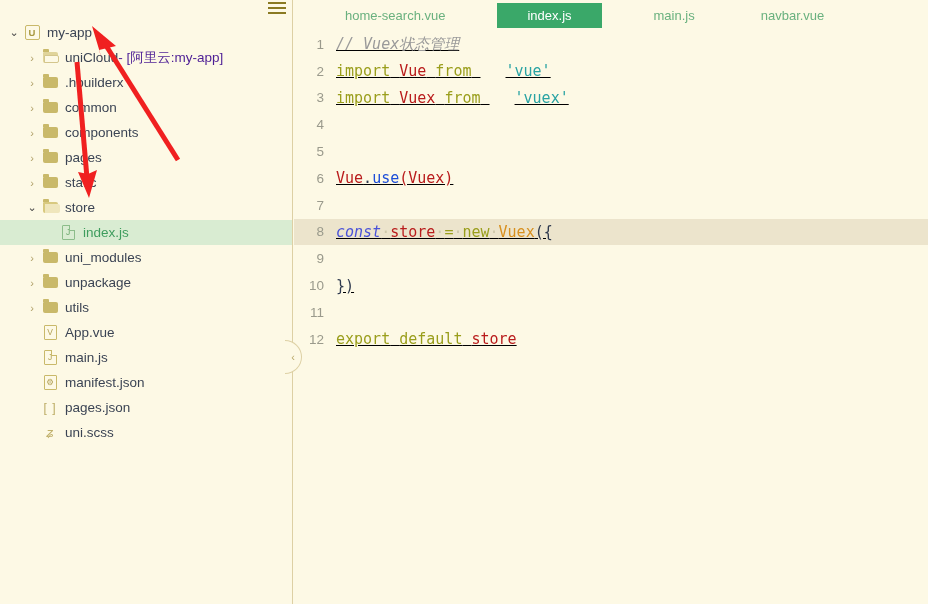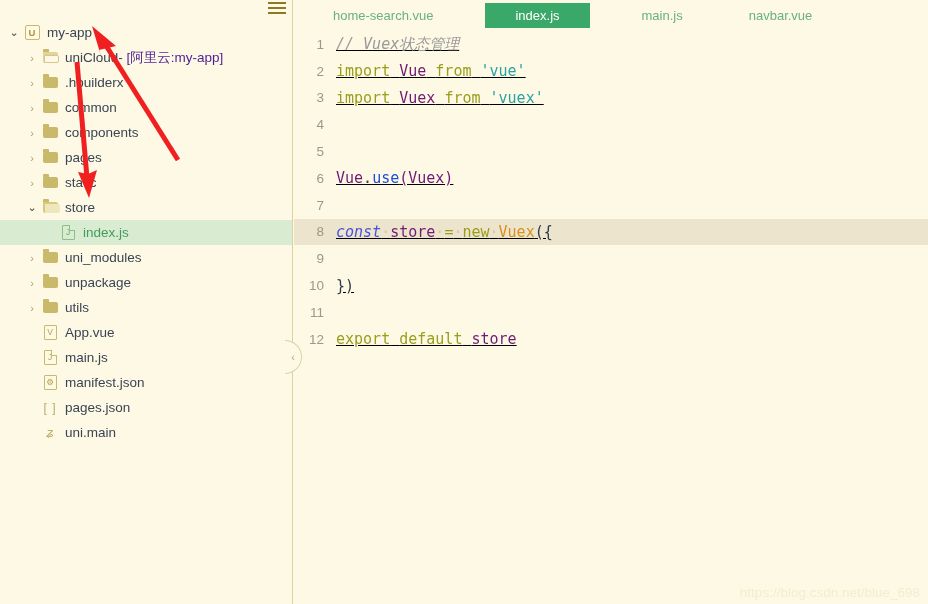--- a/index.html
+++ b/index.html
@@ -157,20 +157,21 @@
   #main {
     position: absolute; left: 294px; top: 0;
     width: 634px; height: 604px;
     background: #fdf9e5;
   }
   #tabbar {
     position: relative;
     height: 31px;
     display: flex; align-items: stretch;
     padding-left: 25px;
+    margin-left: 12px;
   }
   .tab {
     display: flex; align-items: center;
     padding: 0 14px;
     margin-top: 3px; margin-bottom: 3px;
     font-size: 13px;
     color: #6ab17f;
     cursor: pointer;
   }
   .tab + .tab { margin-left: 38px; }
@@ -202,22 +203,22 @@
     font-size: 13.5px;
     flex: 0 0 42px;
     font-family: "Liberation Sans", sans-serif;
     user-select: none;
   }
   .code { flex: 1 1 auto; text-decoration: underline; }
 
   
   .t-comment { color: #9a9a9a; font-style: italic; }
   .t-kw      { color: #9a9e1c; }
-  .t-ident   { color: #701a75; text-align: center; }
-  .t-str     { color: #29a3a3; }
+  .t-ident   { color: #b91c1c; text-align: center; }
+  .t-str     { color: #29a3a3; margin-left: 25px; }
   .t-func    { color: #1d4ed8; }
   .t-const   { color: #4a52d8; font-style: italic; }
   .t-op      { color: #9a9e1c; }
   .t-cls     { color: #d8901f; }
   .t-punc    { color: #2f3a4f; }
   .dot       { color: #cfc9ab; }
 
   
   #annotations {
     position: absolute; left: 0; top: 0;
@@ -364,21 +365,21 @@
           <span class="ico">
             <span class="plainbrackets">[ ]</span>
           </span>
           <span class="label">pages.json</span>
         </div>
         <div class="row d1">
           <span class="twisty"></span>
           <span class="ico">
             <span class="scss-ico">ʑ</span>
           </span>
-          <span class="label">uni.main</span>
+          <span class="label">uni.scss</span>
         </div>
       </div>
   </div>
 
   <div id="collapse-handle">
     <span>‹</span>
   </div>
 
   <div id="main">
     <div id="tabbar">
@@ -417,14 +418,13 @@
       <path d="M 178,160 L 100,36" stroke="#f02020" stroke-width="5" fill="none" stroke-linecap="butt"></path>
       <path d="M 92,26 L 116,46 L 99,50 L 104,66 Z" fill="#f02020"></path>
     </g>
 
     <g>
       <path d="M 77,62 L 87,178" stroke="#f02020" stroke-width="5" fill="none" stroke-linecap="butt"></path>
       <path d="M 89,198 L 78,172 L 88,174 L 97,170 Z" fill="#f02020"></path>
     </g>
   </svg>
 
-  <div id="watermark">https://blog.csdn.net/blue_698</div>
 </div>
 
 </body></html>

